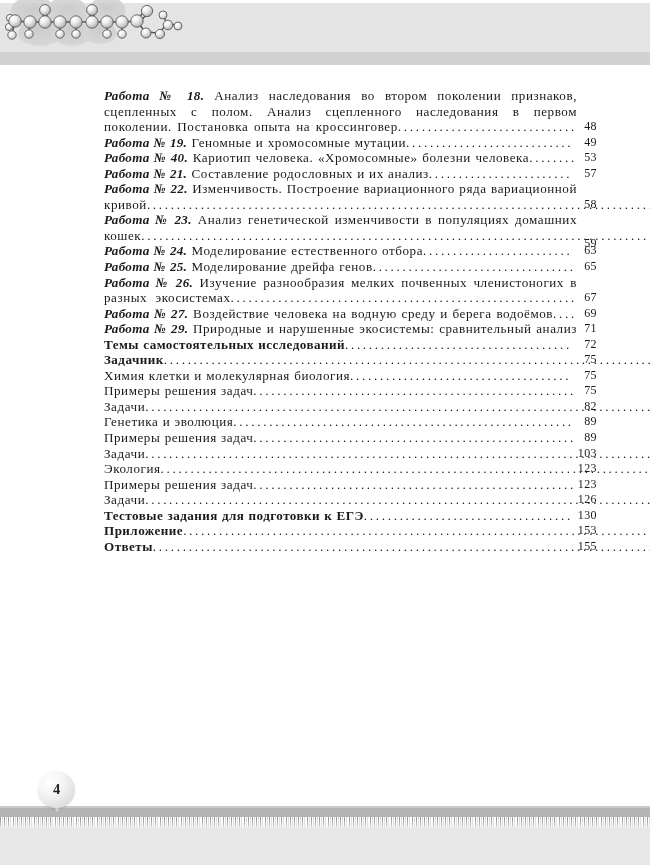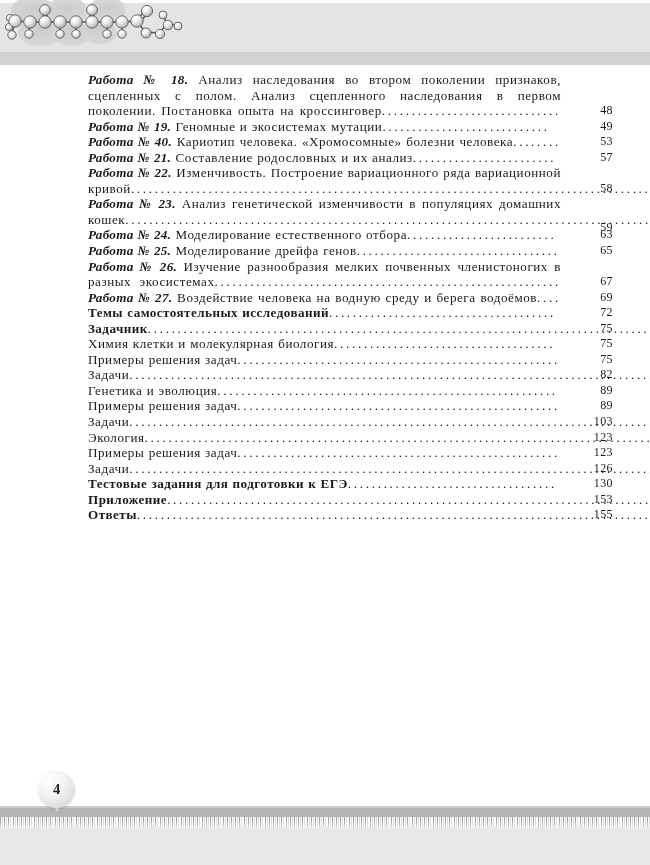--- a/index.html
+++ b/index.html
@@ -48,21 +48,21 @@
   }
 
   
   #toc {
     position: absolute;
     left: 0; top: 72px;
     width: 650px;
   }
   .toc-list {
     list-style: none;
-    margin: 0;
+    margin: 16px;
     padding: 0;
   }
   .toc-entry {
     position: relative;
     padding: 0 0 0 0;
   }
   .entry-body {
     display: flex;
     align-items: flex-end;
   }
@@ -291,21 +291,21 @@
 <main id="toc">
   <ul class="toc-list" id="toc-list">
       <li class="toc-entry">
         <div class="entry-body">
           <span class="entry-text just-full"><span class="lead">Работа № 18.</span><span> Анализ наследования во втором поколении признаков, сцепленных с полом. Анализ сцепленного наследования в первом поколении. Постановка опыта на кроссинговер</span><span class="dots">..............................</span></span>
         </div>
         <span class="pageno" style="top: 31.0906px;">48</span>
       </li>
       <li class="toc-entry">
         <div class="entry-body">
-          <span class="entry-text"><span class="lead">Работа № 19.</span><span> Геномные и экосистемах мутации</span><span class="dots">............................</span></span>
+          <span class="entry-text"><span class="lead">Работа № 19.</span><span> Геномные и хромосомные мутации</span><span class="dots">............................</span></span>
         </div>
         <span class="pageno" style="top: -0.003125px;">49</span>
       </li>
       <li class="toc-entry">
         <div class="entry-body">
           <span class="entry-text just-full"><span class="lead">Работа № 40.</span><span> Кариотип человека. «Хромосомные» болезни человека</span><span class="dots">........</span></span>
         </div>
         <span class="pageno" style="top: -0.003125px;">53</span>
       </li>
       <li class="toc-entry">
@@ -342,20 +342,26 @@
         <div class="entry-body">
           <span class="entry-text just-full"><span class="lead">Работа № 26.</span><span> Изучение разнообразия мелких почвенных членистоногих в разных экосистемах</span><span class="dots">..........................................................</span></span>
         </div>
         <span class="pageno" style="top: 15.5437px;">67</span>
       </li>
       <li class="toc-entry">
         <div class="entry-body">
           <span class="entry-text just-full"><span class="lead">Работа № 27.</span><span> Воздействие человека на водную среду и берега водоёмов</span><span class="dots">....</span></span>
         </div>
         <span class="pageno" style="top: -0.003125px;">69</span>
+      </li>
+      <li class="toc-entry">
+        <div class="entry-body">
+          <span class="entry-text just-full"><span class="lead">Работа № 29.</span><span> Природные и нарушенные экосистемы: сравнительный анализ</span><span class="dots"></span></span>
+        </div>
+        <span class="pageno" style="top: -0.003125px;">71</span>
       </li>
       <li class="toc-entry">
         <div class="entry-body">
           <span class="entry-text"><span class="bold-entry">Темы самостоятельных исследований</span><span class="dots">......................................</span></span>
         </div>
         <span class="pageno" style="top: -0.003125px; text-align: right;">72</span>
       </li>
       <li class="toc-entry">
         <div class="entry-body">
           <span class="entry-text"><span class="bold-entry">Задачник</span><span class="dots">............................................................................................................................................</span></span>

